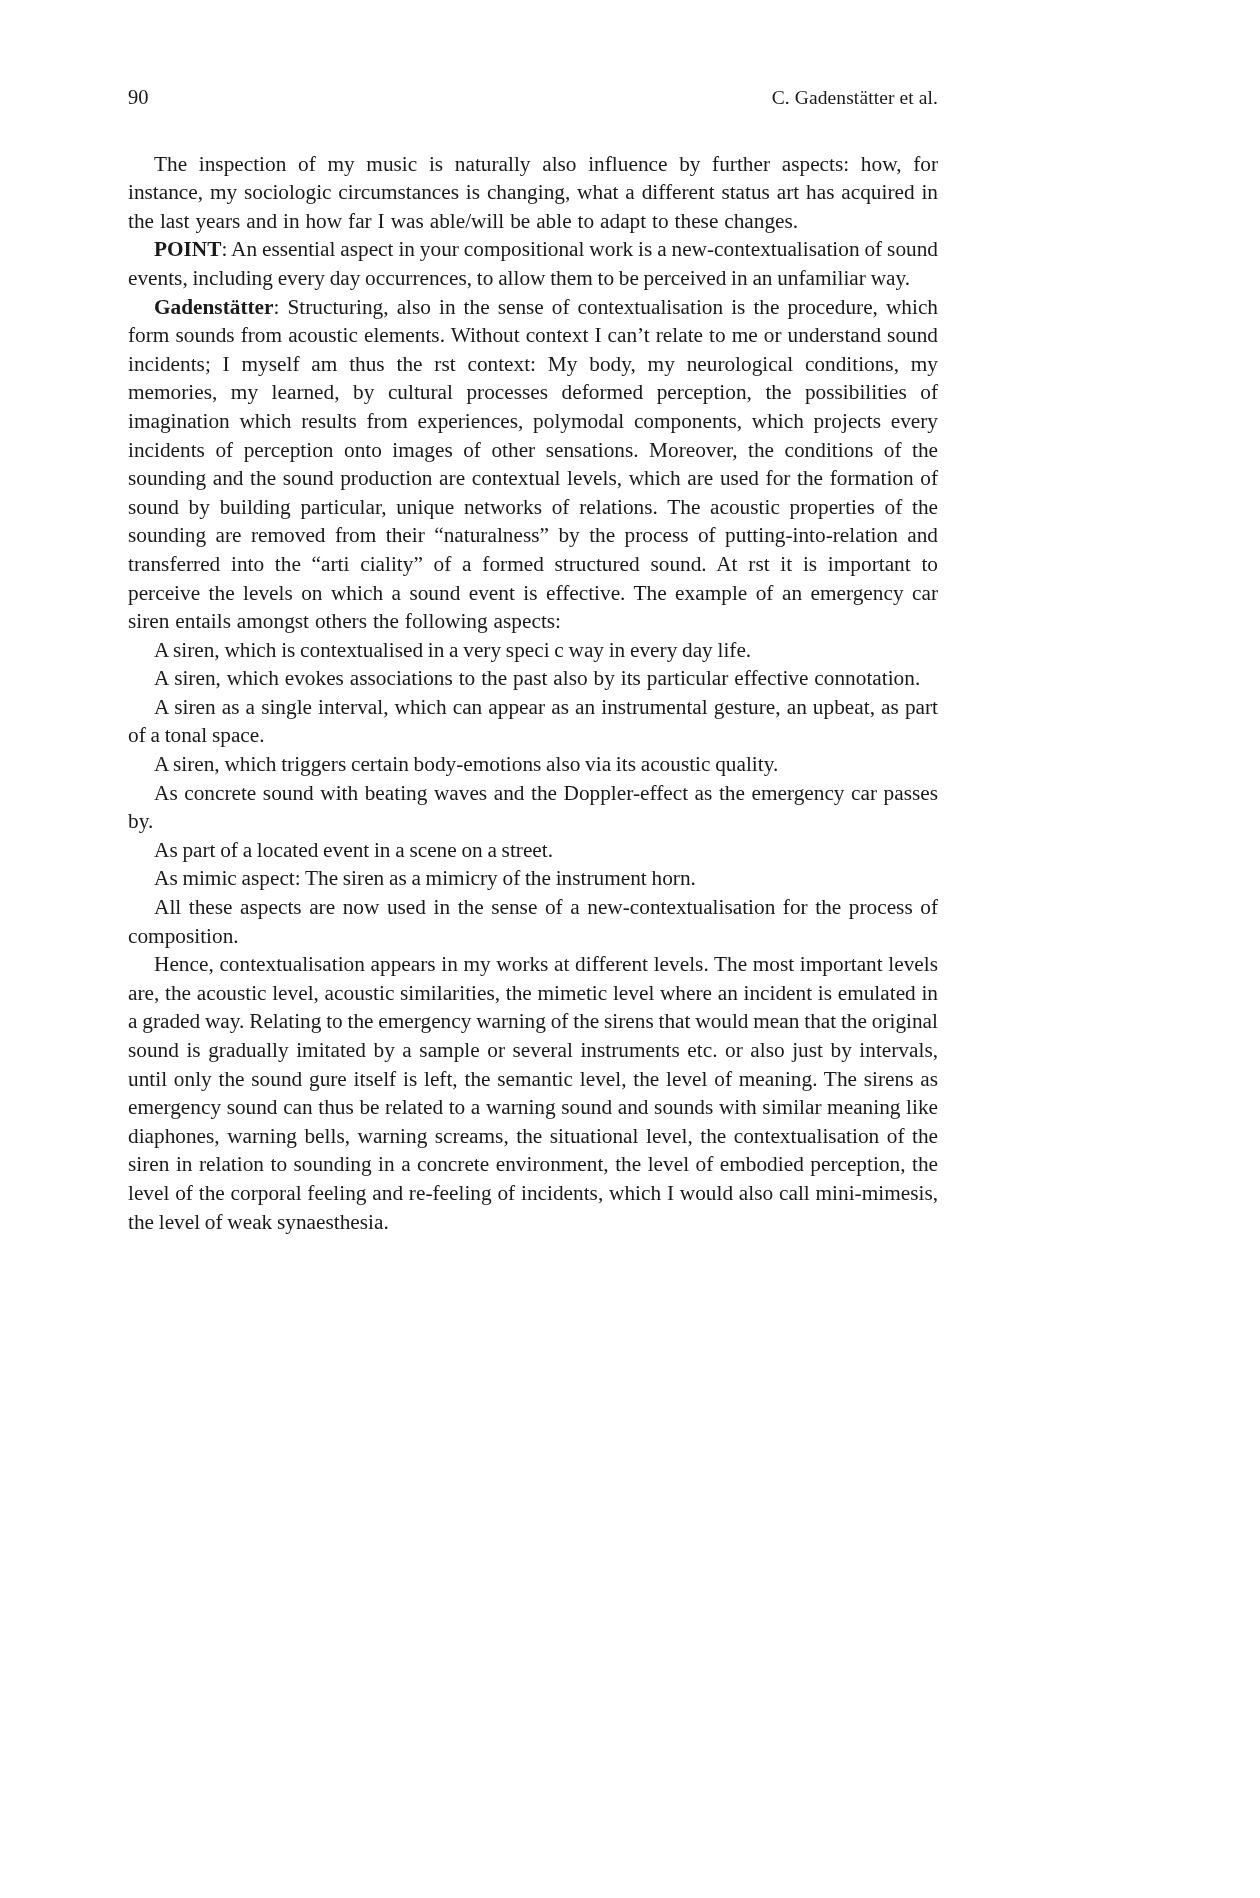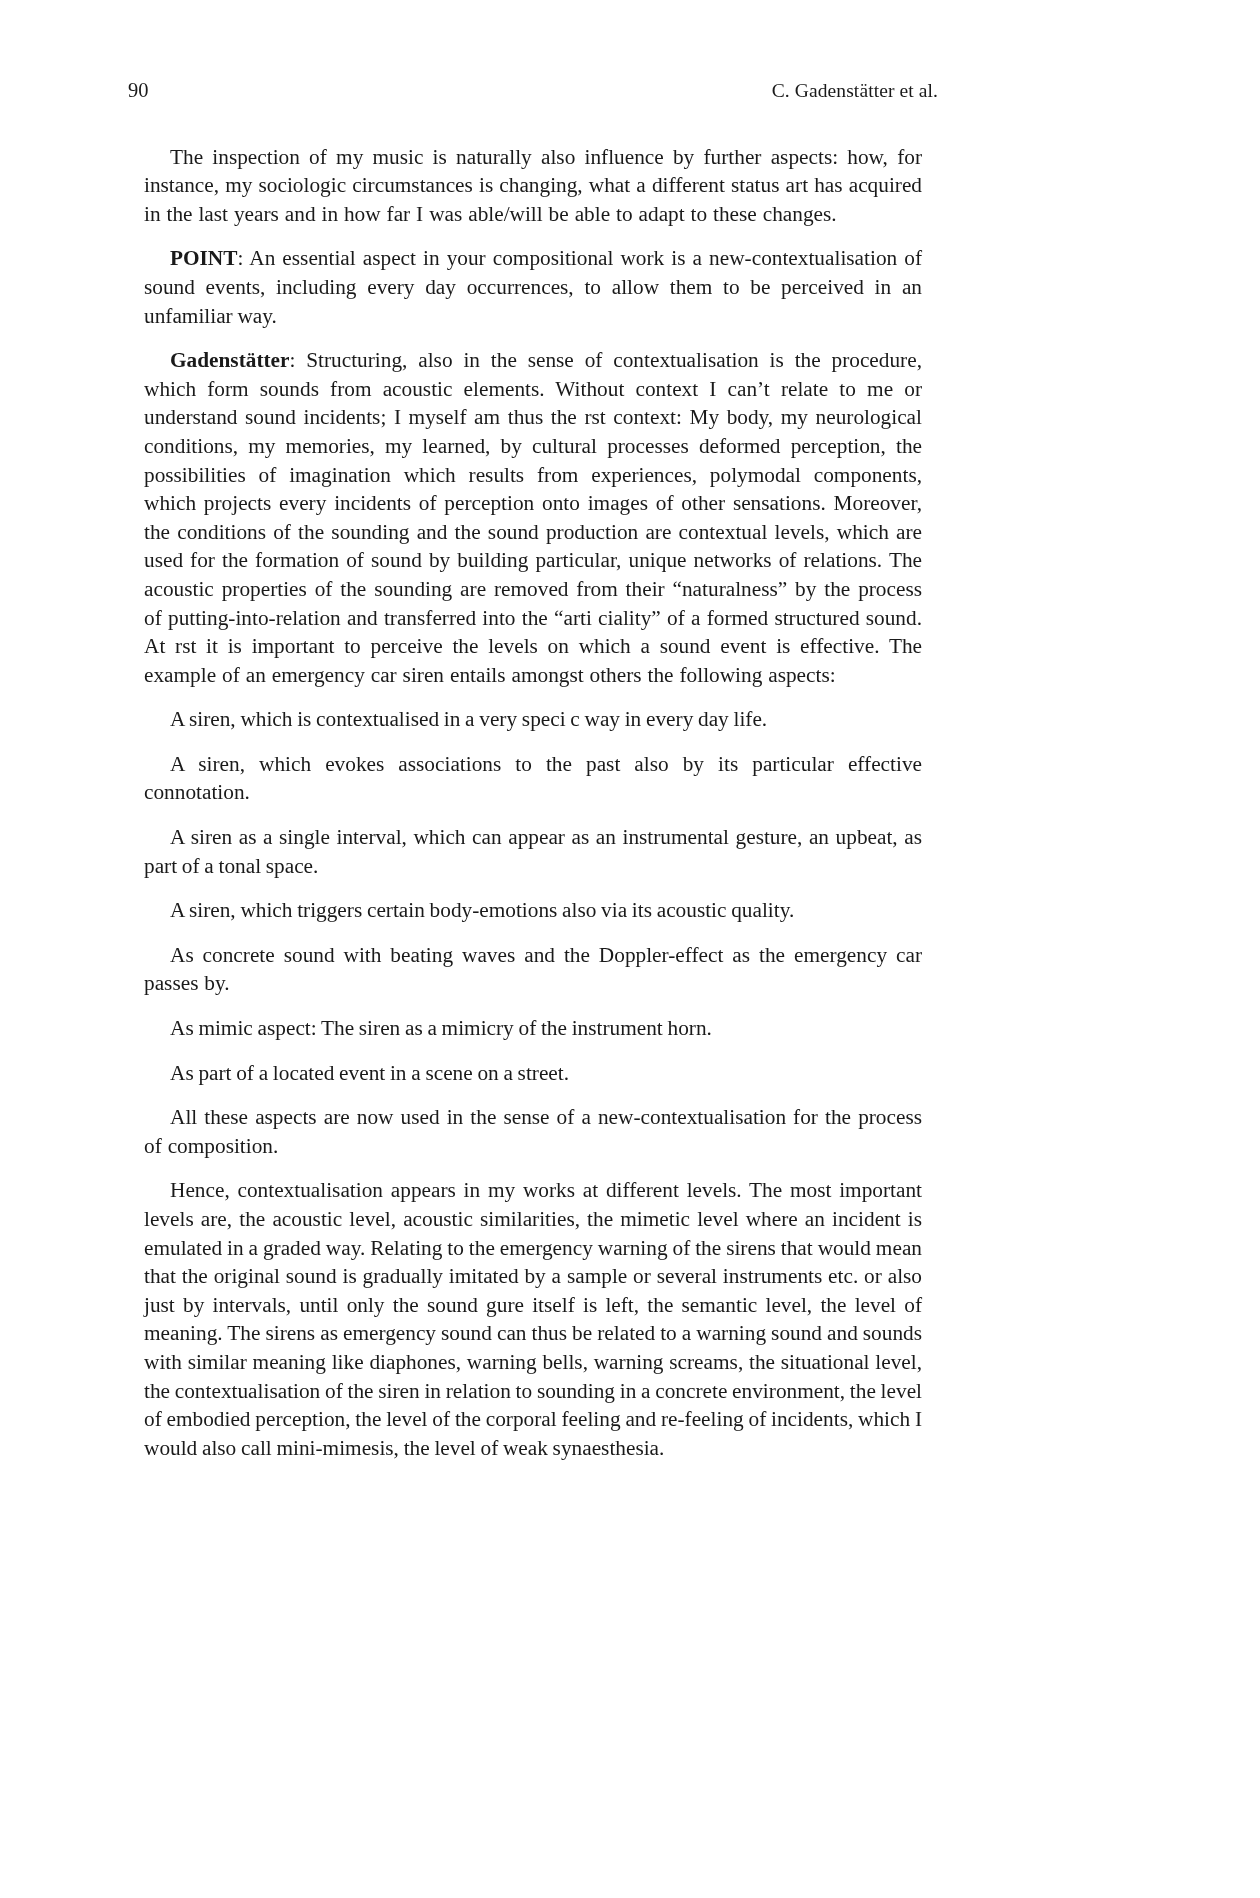--- a/index.html
+++ b/index.html
@@ -17,21 +17,21 @@
     width: 1260px;
     height: 1898px;
     margin: 0 auto;
     background: #ffffff;
     box-sizing: border-box;
     overflow: hidden;
   }
   .content-frame {
     position: absolute;
     left: 128px;
-    top: 68px;
+    top: 75px;
     width: 810px;
   }
   
   .running-head {
     display: flex;
     justify-content: space-between;
     align-items: baseline;
     font-size: 20.5px;
     line-height: 1.2;
     letter-spacing: 0.1px;
@@ -47,21 +47,21 @@
   
   .body-text {
     font-size: 21.3px;
     line-height: 28.6px;
     text-align: justify;
     text-justify: inter-word;
     -webkit-hyphens: none;
     hyphens: none;
   }
   .body-text p {
-    margin: 16px;
+    margin: 0;
     text-indent: 26px;
   }
   
   .tight {
     word-spacing: -0.6px;
   }
   .loose {
     word-spacing: 0.6px;
   }
   b, .lead {
@@ -90,23 +90,23 @@
       <p class="tight"><span>A siren, which is contextualised in a very speci c way in every day life.</span></p>
 
       <p class="loose"><span>A siren, which evokes associations to the past also by its particular effective connotation.</span></p>
 
       <p class="tight"><span>A siren as a single interval, which can appear as an instrumental gesture, an upbeat, as part of a tonal space.</span></p>
 
       <p class="tight"><span>A siren, which triggers certain body-emotions also via its acoustic quality.</span></p>
 
       <p class="loose"><span>As concrete sound with beating waves and the Doppler-effect as the emergency car passes by.</span></p>
 
+      <p class="tight"><span>As part of a located event in a scene on a street.</span></p>
+
       <p class="tight"><span>As mimic aspect: The siren as a mimicry of the instrument horn.</span></p>
-
-      <p class="tight"><span>As part of a located event in a scene on a street.</span></p>
 
       <p class="loose"><span>All these aspects are now used in the sense of a new-contextualisation for the process of composition.</span></p>
 
       <p class="tight"><span>Hence, contextualisation appears in my works at different levels. The most important levels are, the acoustic level, acoustic similarities, the mimetic level where an incident is emulated in a graded way. Relating to the emergency warning of the sirens that would mean that the original sound is gradually imitated by a sample or several instruments etc. or also just by intervals, until only the sound  gure itself is left, the semantic level, the level of meaning. The sirens as emergency sound can thus be related to a warning sound and sounds with similar meaning like diaphones, warning bells, warning screams, the situational level, the contextualisation of the siren in relation to sounding in a concrete environment, the level of embodied perception, the level of the corporal feeling and re-feeling of incidents, which I would also call mini-mimesis, the level of weak synaesthesia.</span></p>
 
 
     </div>
   </div>
 </div>
 

